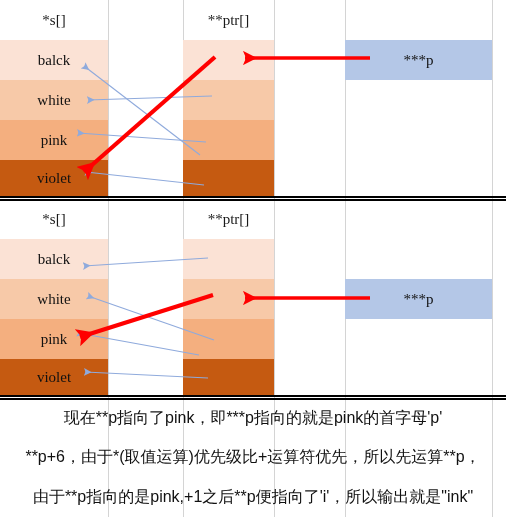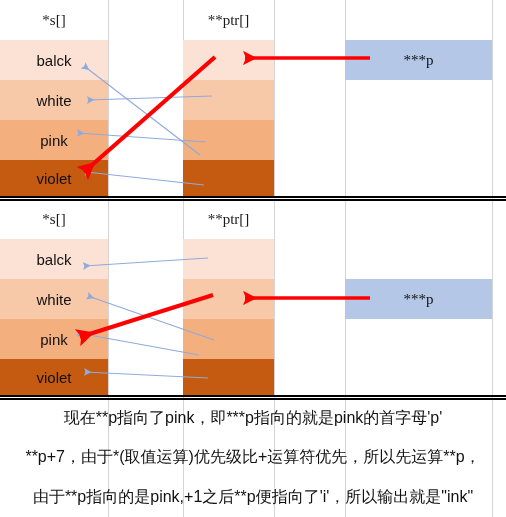--- a/index.html
+++ b/index.html
@@ -72,21 +72,21 @@
   }
   .colorlabel {
     position: absolute;
     top: 0;
     left: 0;
     width: 108px;
     height: 100%;
     display: flex;
     align-items: center;
     justify-content: center;
-    font-family: Liberation Sans, sans-serif;
+    font-family: Liberation Serif, serif;
     font-size: 15px;
     color: #111111;
     white-space: nowrap;
   }
   .plabel {
     position: absolute;
     left: 345px;
     width: 147px;
     top: 0;
     height: 100%;
@@ -223,21 +223,21 @@
       <div class="cellfill col-s" style="background:#c55a11;"></div>
       <div class="cellfill col-ptr" style="background:#c55a11;"></div>
       <div class="colorlabel" style="color:#111;">violet</div>
     </div>
   </div>
 
   <div class="thickline" style="top:395px;"></div>
   <div class="thickline" style="top:398px;"></div>
 
   <div class="note" style="top:399px; height:38px;">现在**p指向了pink，即***p指向的就是pink的首字母'p'</div>
-  <div class="note" style="top:438px; height:39px;">**p+7，由于*(取值运算)优先级比+运算符优先，所以先运算**p，</div>
+  <div class="note" style="top:438px; height:39px;">**p+6，由于*(取值运算)优先级比+运算符优先，所以先运算**p，</div>
   <div class="note" style="top:478px; height:39px;">由于**p指向的是pink,+1之后**p便指向了'i'，所以输出就是"ink"</div>
 
   <svg class="overlay" viewBox="0 0 506 517">
     <defs>
       <marker id="bluehead" markerWidth="7" markerHeight="7" refX="6" refY="3.5" orient="auto" markerUnits="strokeWidth">
         <path d="M0,3.5 L7,0 L5.6,3.5 L7,7 Z" fill="#8faadc"></path>
       </marker>
       <marker id="redhead" markerWidth="4.2" markerHeight="4.2" refX="3.6" refY="2.1" orient="auto" markerUnits="strokeWidth">
         <path d="M0,2.1 L4.2,0 L3.3,2.1 L4.2,4.2 Z" fill="#ff0000"></path>
       </marker>

